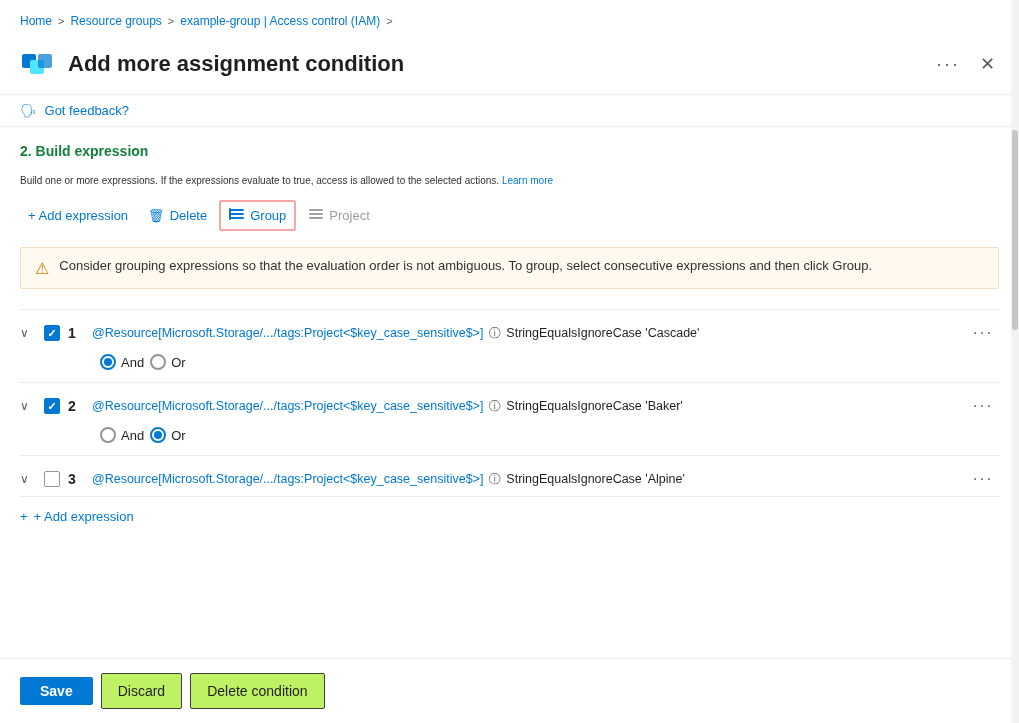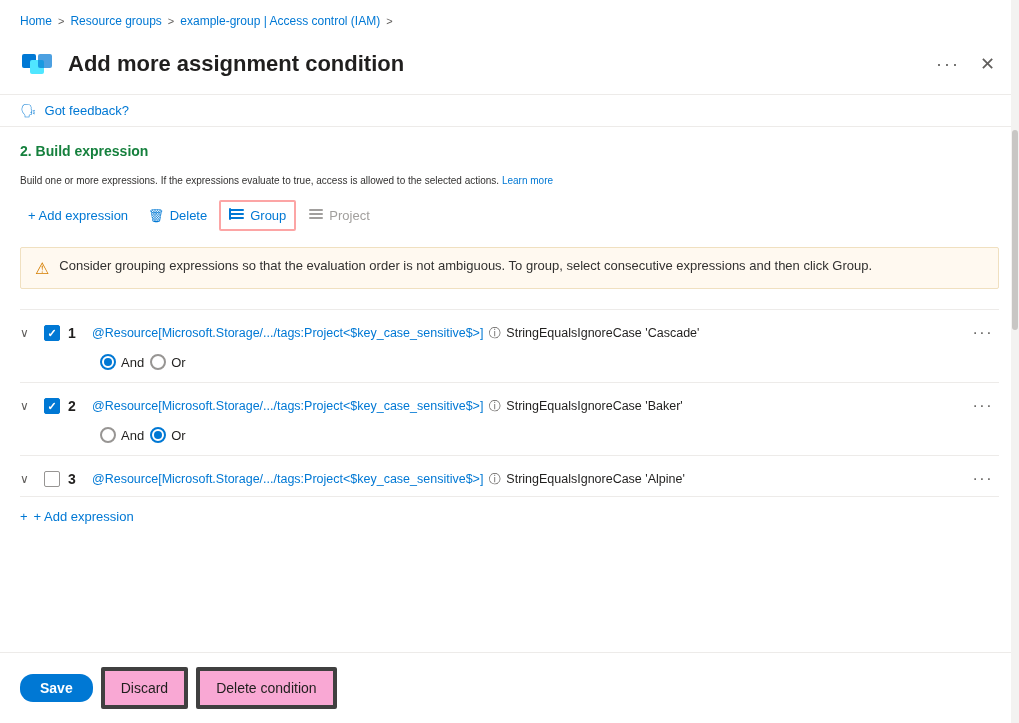--- a/index.html
+++ b/index.html
@@ -249,27 +249,27 @@
       border-top: 1px solid #edebe9;
       background: #fff;
     }
     .btn-save {
       background: #0078d4;
       color: #fff;
       border: none;
       padding: 6px 20px;
       font-size: 14px;
       cursor: pointer;
-      border-radius: 13px;
+      border-radius: 2px;
       font-weight: 600;
     }
     .btn-outline {
-      background: #f9a8d4;
+      background: #bef264;
       color: #201f1e;
-      border: 4px solid #404040;
+      border: 1px solid #404040;
       padding: 9px 16px;
       font-size: 14px;
       cursor: pointer;
       border-radius: 2px;
     }
     .scrollbar-track {
       position: absolute;
       right: 0;
       top: 0;
       bottom: 0;

